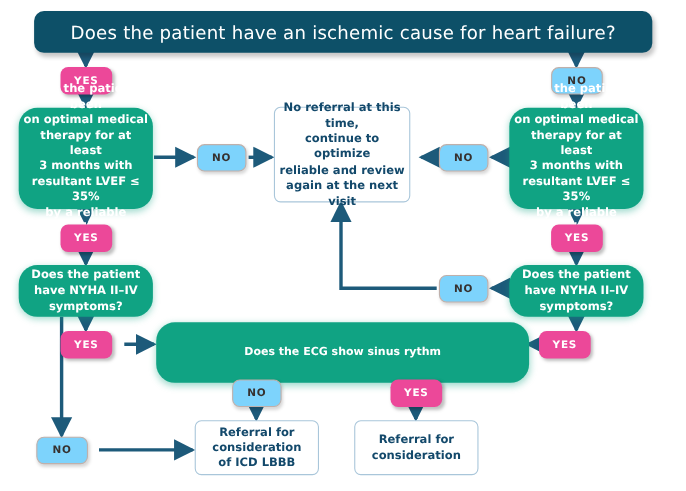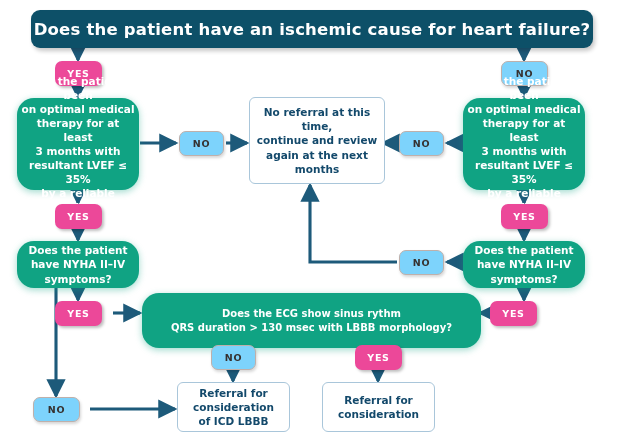--- a/index.html
+++ b/index.html
@@ -17,21 +17,20 @@
   .node{position:absolute;box-sizing:border-box;display:flex;align-items:center;justify-content:center;text-align:center;}
 
   
   .header{
     background:#0d5068;
     color:#ffffff;
     border-radius:9px;
     font-size:16.5px;
     letter-spacing:.2px;
     box-shadow:2px 3px 4px rgba(0,0,0,.22);
-    font-weight:bold;
   }
 
   
   .teal{
     background:#10a383;
     color:#ffffff;
     border-radius:17px;
     font-size:10.5px;
     font-weight:bold;
     line-height:1.34;
@@ -163,24 +162,25 @@
     <span>by a reliable method?</span>
   </div>
 
   <div class="node pill no" style="left:179px;top:131px;width:45px;height:25px;">
     <span>NO</span>
   </div>
   <div class="node pill no" style="left:399px;top:131px;width:45px;height:25px;">
     <span>NO</span>
   </div>
 
-  <div class="node white" style="left:249px;top:97px;width:136px;height:87px;flex-direction:column;">
+  <div class="node white" style="left:249px;top:97px;width:124px;height:87px;flex-direction:column;">
     <span>No referral at this time,</span>
-    <span>continue and review</span>
-    <span>again at the next months</span>
+    <span>continue to optimize</span>
+    <span>reliable and review</span>
+    <span>again at the next visit</span>
   </div>
 
   <div class="node pill yes" style="left:55px;top:204px;width:47px;height:25px;">
     <span>YES</span>
   </div>
   <div class="node pill yes" style="left:501px;top:204px;width:47px;height:25px;">
     <span>YES</span>
   </div>
 
   <div class="node teal" style="left:17px;top:241px;width:122px;height:47px;flex-direction:column;">
@@ -200,21 +200,20 @@
 
   <div class="node pill yes" style="left:55px;top:301px;width:47px;height:25px;">
     <span>YES</span>
   </div>
   <div class="node pill yes" style="left:490px;top:301px;width:47px;height:25px;">
     <span>YES</span>
   </div>
 
   <div class="node teal wide" style="left:142px;top:293px;width:339px;height:55px;flex-direction:column;">
     <span>Does the ECG show sinus rythm</span>
-    <span>QRS duration &gt; 130 msec with LBBB morphology?</span>
   </div>
 
   <div class="node pill no" style="left:211px;top:345px;width:45px;height:25px;">
     <span>NO</span>
   </div>
   <div class="node pill yes" style="left:355px;top:345px;width:47px;height:25px;">
     <span>YES</span>
   </div>
 
   <div class="node pill no" style="left:33px;top:397px;width:47px;height:25px;">

